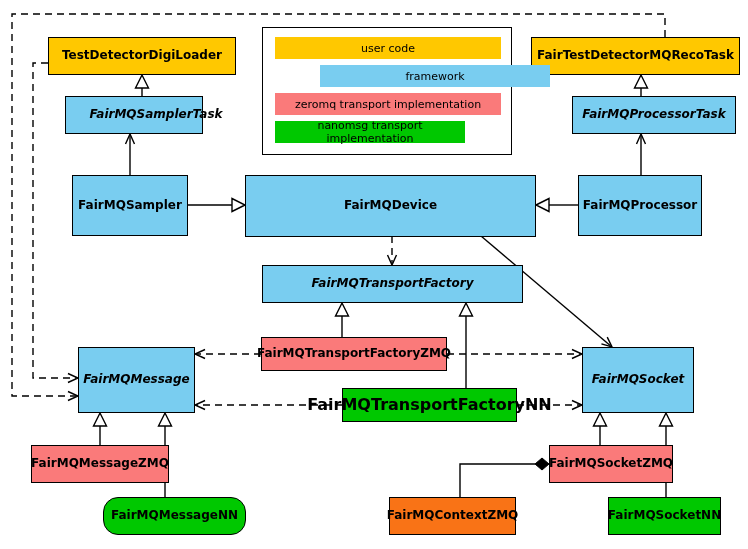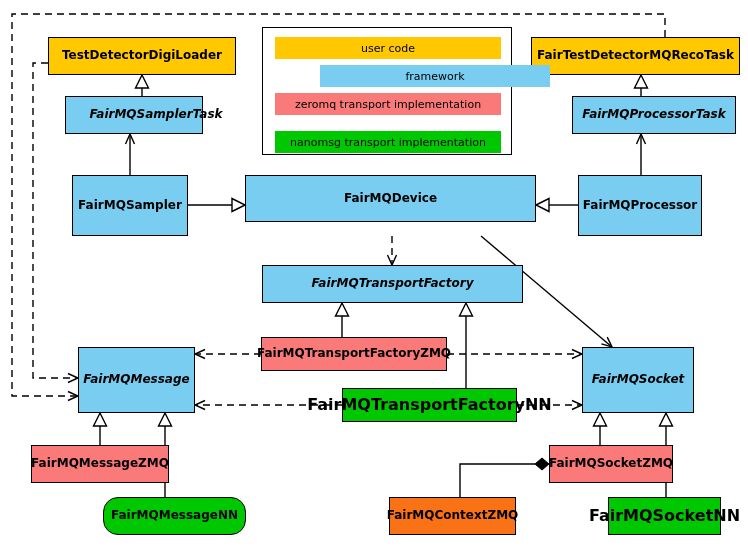--- a/index.html
+++ b/index.html
@@ -78,21 +78,21 @@
       </div>
       <div class="node" style="left: 65px; top: 96px; width: 138px; height: 38px; background: rgb(121, 205, 240); padding-left: 44px;">
         <span class="lbl bolditalic" style="font-size: 12px;">FairMQSamplerTask</span>
       </div>
       <div class="node" style="left: 572px; top: 96px; width: 164px; height: 38px; background: rgb(121, 205, 240);">
         <span class="lbl bolditalic" style="font-size: 12px;">FairMQProcessorTask</span>
       </div>
       <div class="node" style="left: 72px; top: 175px; width: 116px; height: 61px; background: rgb(121, 205, 240);">
         <span class="lbl bold" style="font-size: 12px;">FairMQSampler</span>
       </div>
-      <div class="node" style="left: 245px; top: 175px; width: 291px; height: 47px; background: rgb(121, 205, 240); text-align: center;">
+      <div class="node" style="left: 245px; top: 175px; width: 291px; height: 62px; background: rgb(121, 205, 240); text-align: center;">
         <span class="lbl bold" style="font-size: 12px;">FairMQDevice</span>
       </div>
       <div class="node" style="left: 578px; top: 175px; width: 124px; height: 61px; background: rgb(121, 205, 240);">
         <span class="lbl bold" style="font-size: 12px;">FairMQProcessor</span>
       </div>
       <div class="node" style="left: 262px; top: 265px; width: 261px; height: 38px; background: rgb(121, 205, 240);">
         <span class="lbl bolditalic" style="font-size: 12px;">FairMQTransportFactory</span>
       </div>
       <div class="node" style="left: 261px; top: 337px; width: 186px; height: 34px; background: rgb(250, 122, 122);">
         <span class="lbl bold" style="font-size: 12px;">FairMQTransportFactoryZMQ</span>
@@ -109,35 +109,35 @@
       <div class="node" style="left: 31px; top: 445px; width: 138px; height: 38px; background: rgb(250, 122, 122);">
         <span class="lbl bold" style="font-size: 12px;">FairMQMessageZMQ</span>
       </div>
       <div class="node" style="left: 103px; top: 497px; width: 143px; height: 38px; background: rgb(0, 200, 0); border-radius: 15px;">
         <span class="lbl bold" style="font-size: 12px;">FairMQMessageNN</span>
       </div>
       <div class="node" style="left: 549px; top: 445px; width: 124px; height: 38px; background: rgb(250, 122, 122);">
         <span class="lbl bold" style="font-size: 12px;">FairMQSocketZMQ</span>
       </div>
       <div class="node" style="left: 608px; top: 497px; width: 113px; height: 38px; background: rgb(0, 200, 0);">
-        <span class="lbl bold" style="font-size: 16px;">FairMQSocketNN</span>
+        <span class="lbl bold" style="font-size: 12px;">FairMQSocketNN</span>
       </div>
       <div class="node" style="left: 389px; top: 497px; width: 127px; height: 38px; background: #f97316;">
         <span class="lbl bold" style="font-size: 12px;">FairMQContextZMQ</span>
       </div>
     </div>
 
   <div class="legendbox" id="legend" style="left: 262px; top: 27px; width: 250px; height: 128px;">
       <div class="legend-item" style="left: 12px; top: 9px; width: 226px; height: 22px; background: rgb(255, 200, 0); font-size: 11px;">
         <span>user code</span>
       </div>
       <div class="legend-item" style="left: 12px; top: 37px; width: 230px; height: 22px; background: rgb(121, 205, 240); font-size: 11px; margin-left: 45px;">
         <span>framework</span>
       </div>
       <div class="legend-item" style="left: 12px; top: 65px; width: 226px; height: 22px; background: rgb(250, 122, 122); font-size: 11px;">
         <span>zeromq transport implementation</span>
       </div>
-      <div class="legend-item" style="left: 12px; top: 103px; width: 226px; height: 22px; background: rgb(0, 200, 0); font-size: 11px;">
+      <div class="legend-item" style="left: 12px; top: 93px; width: 190px; height: 22px; background: rgb(0, 200, 0); font-size: 11px;">
         <span>nanomsg transport implementation</span>
       </div>
     </div>
 
 </div>
 
 </body></html>

